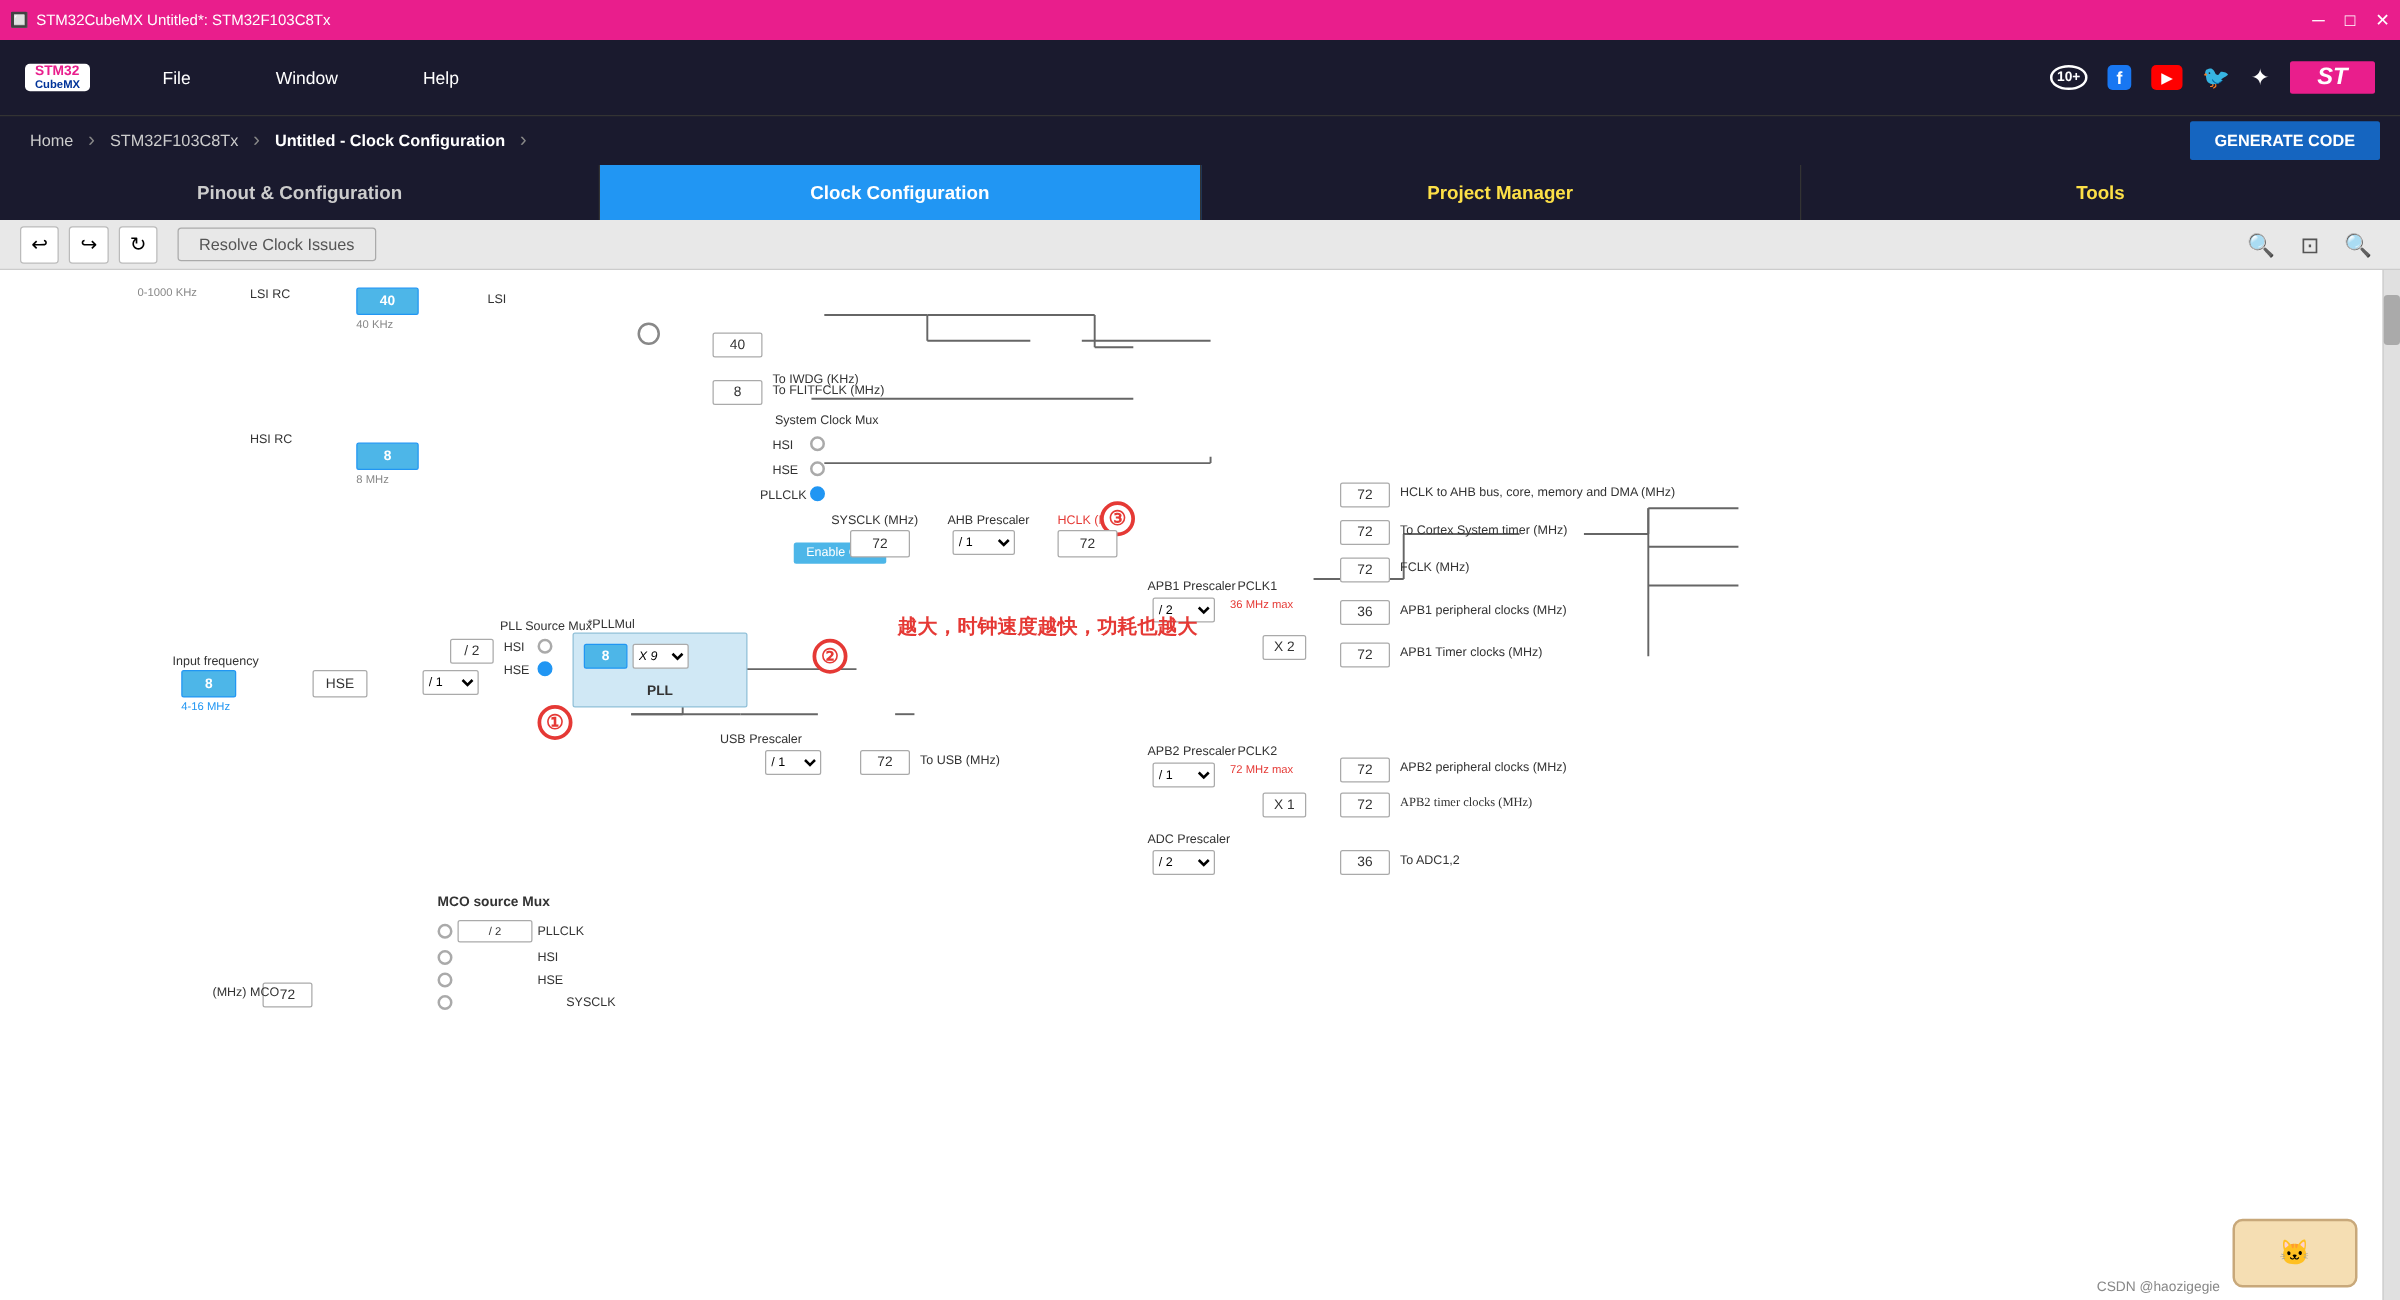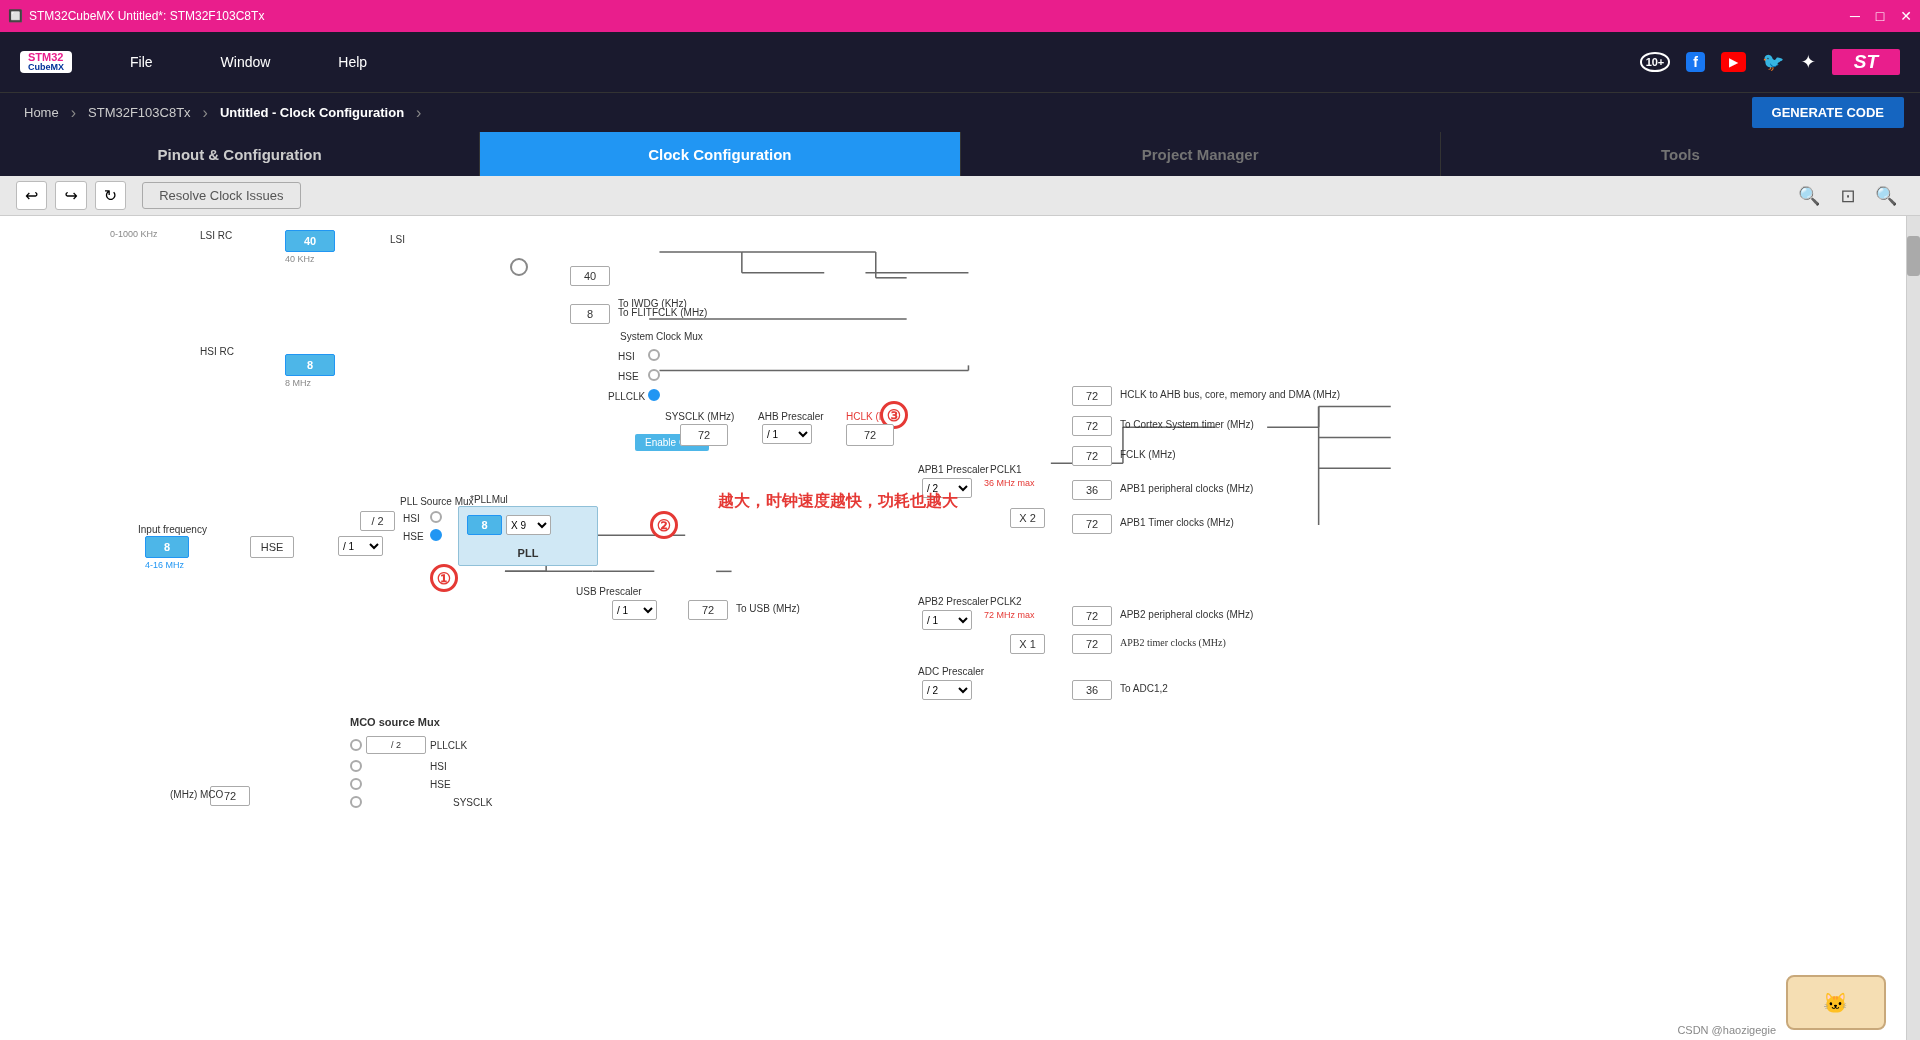--- a/index.html
+++ b/index.html
@@ -75,21 +75,21 @@
       background: #1a1a2e;
     }
     .tab {
       flex: 1;
       display: flex;
       align-items: center;
       justify-content: center;
       font-size: 15px;
       font-weight: bold;
       cursor: pointer;
-      color: #737373;
+      color: #fde047;
       border-right: 1px solid #333;
     }
     .tab.active {
       background: #2196f3;
       color: white;
     }
     .tab:first-child { color: #ccc; }
     .tab:last-child { border-right: none; }
 
     
@@ -491,21 +491,21 @@
     <div class="clk-label" style="top:315px; left:403px;">HSE</div>
     <div class="clk-radio selected" style="top:313px; left:430px;"></div>
 
     <div class="clk-box-white" style="top:295px; left:360px; width:35px; height:20px;">/ 2</div>
 
     <div class="clk-label" style="top:278px; left:470px;">*PLLMul</div>
 
     <div style="position:absolute; top:290px; left:458px; width:140px; height:60px; background:#d0e8f5; border:1px solid #90c0d8; border-radius:2px;">
       <div style="position:absolute; top:8px; left:8px; display:flex; align-items:center; gap:4px;">
         <div class="clk-box" style="position:relative; width:35px; height:20px;">8</div>
-        <select class="clk-select" style="position:relative; width:45px; height:20px; border:1px solid #aaa;">
+        <select class="clk-select" style="position:relative; width:45px; height:20px; border:1px solid #aaa;font-style:italic;">
           <option>X 9</option>
         </select>
       </div>
       <div style="position:absolute; bottom:6px; left:50%; transform:translateX(-50%); font-size:11px; color:#333; font-weight:bold;">PLL</div>
     </div>
 
     <div class="clk-label" style="top:308px; left:138px;">Input frequency</div>
     <div class="clk-box" style="top:320px; left:145px; width:44px; height:22px;">8</div>
     <div class="clk-label-blue" style="top:344px; left:145px; font-size:9px;">4-16 MHz</div>
 

